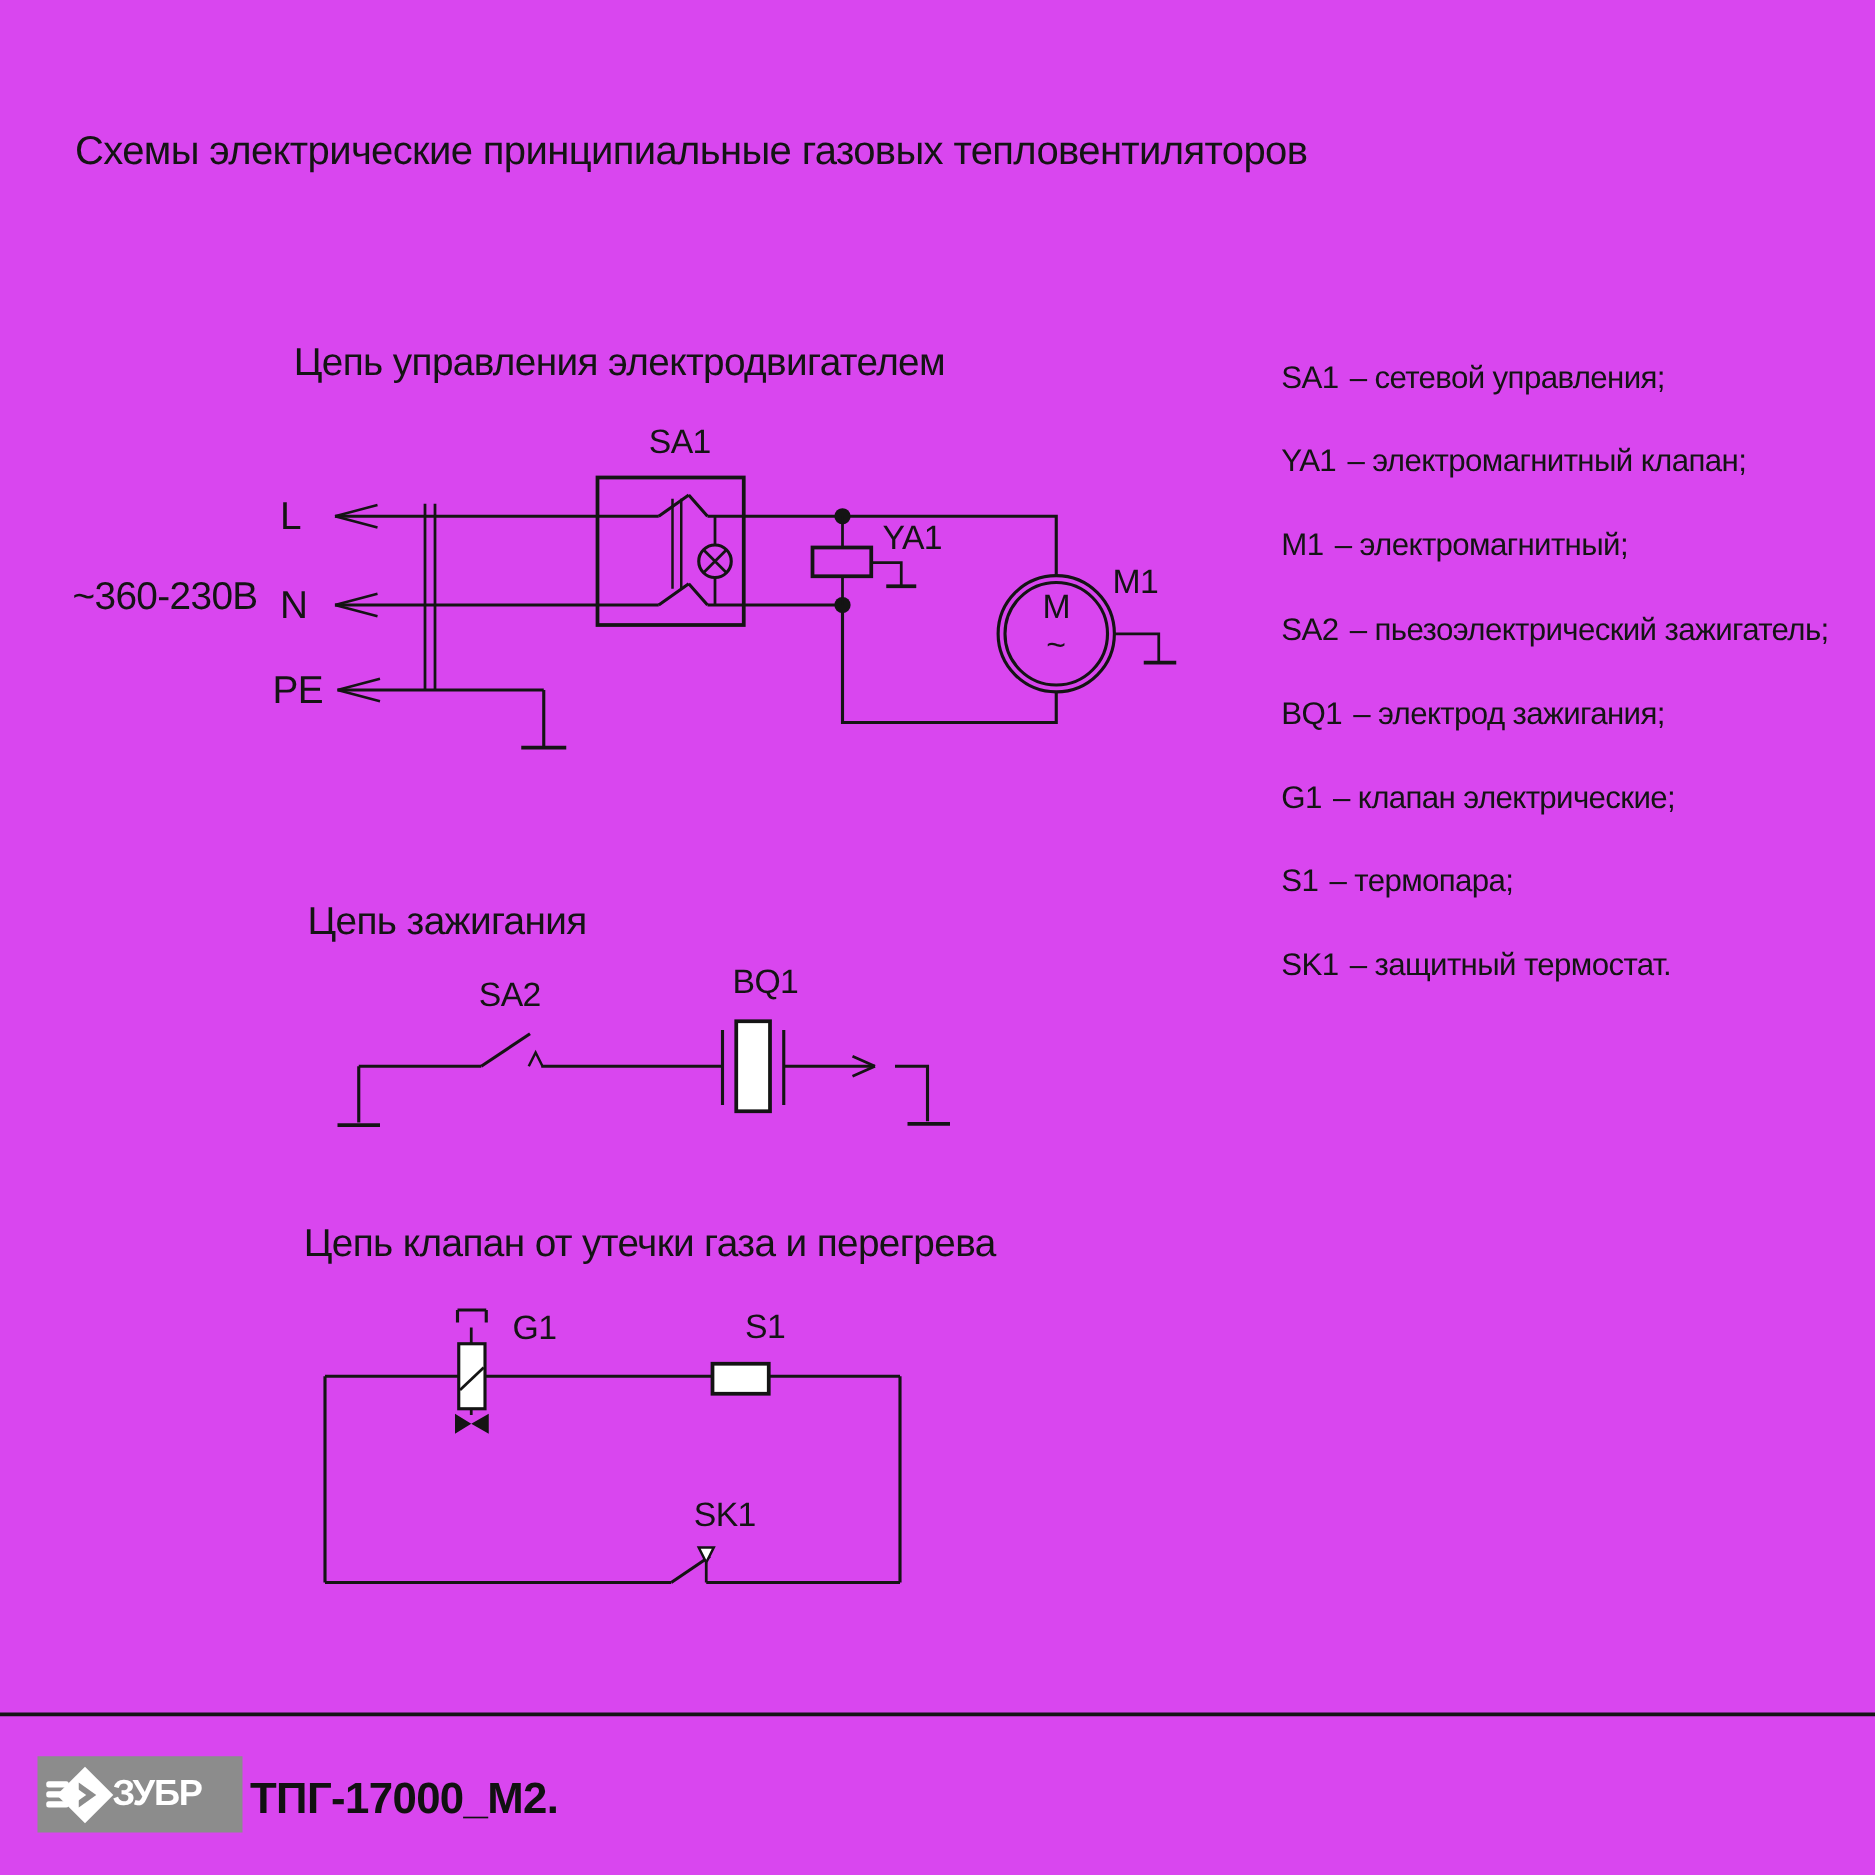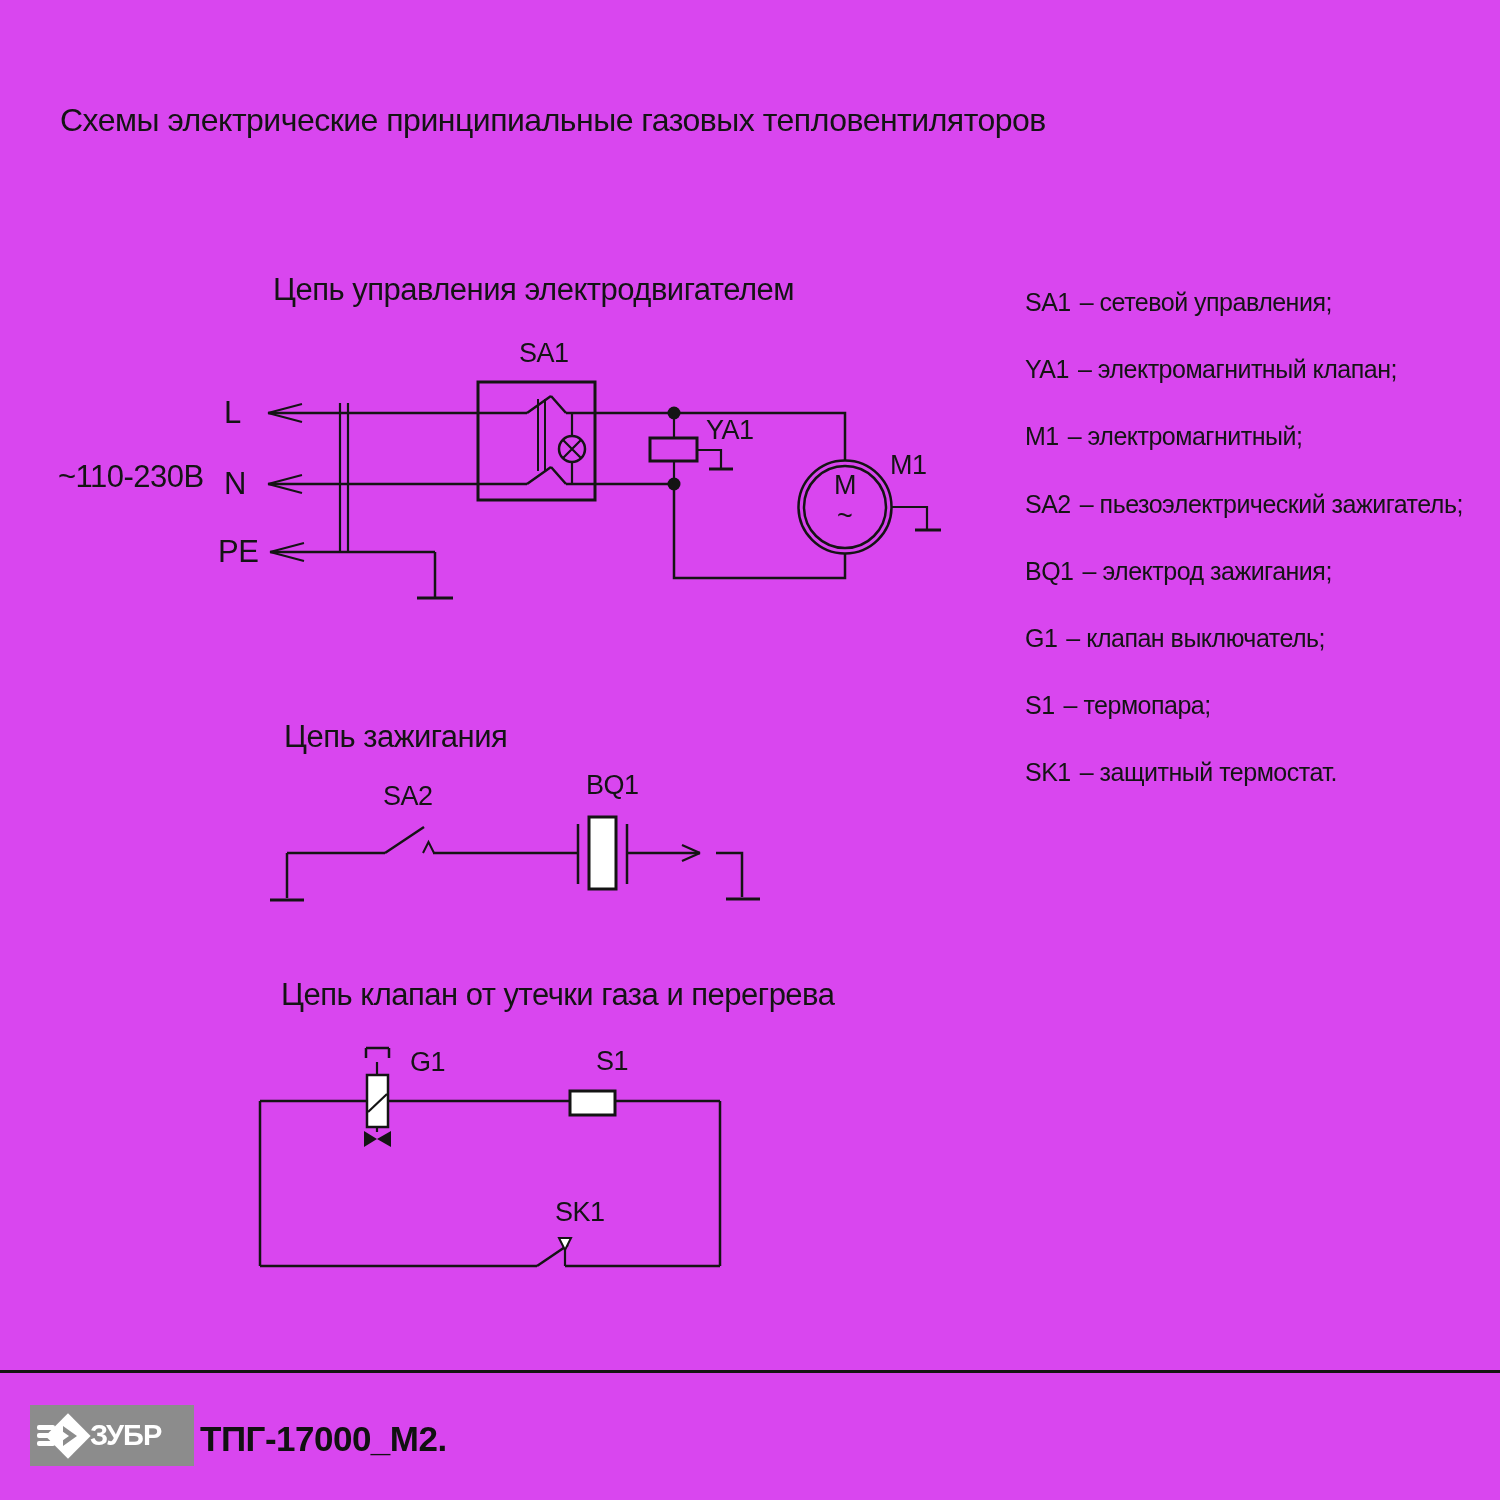--- a/index.html
+++ b/index.html
@@ -2,21 +2,21 @@
 <html><head>
 <meta charset="utf-8">
 <style>
   html,body{margin:0;padding:0;background:#ffffff;}
   .page{
     position:relative;width:1500px;height:1500px;background:#d946ef;
     font-family:"Liberation Sans",sans-serif;color:#141414;overflow:hidden;
   }
   .lbl{position:absolute;white-space:nowrap;color:#141414;letter-spacing:-0.5px;line-height:1.05;}
   .heading{font-size:32px;}
-  .circuit-title{font-size:31px;margin-left:38px;}
+  .circuit-title{font-size:31px;}
   .net-label{font-size:31px;}
   .comp-label{font-size:27px;}
   .motor-inner{font-size:27px;}
   svg.linework{position:absolute;left:0;top:0;}
   
   .legend-row{position:absolute;left:1025px;font-size:25px;letter-spacing:-0.5px;white-space:nowrap;}
   .legend-code{display:inline-block;}
   .legend-desc{display:inline-block;margin-left:9px;}
   
   .separator{position:absolute;left:0;top:1370px;width:1500px;height:3px;background:#141414;}
@@ -154,21 +154,21 @@
         <path d="M537,1266 L568,1245"></path>
         <path d="M559,1238 H571 L565,1250 Z" stroke-width="2" fill="#ffffff"></path>
         <path d="M565,1250 V1266" stroke-width="2.2"></path>
       </g>
     </g>
   </svg>
 
   <div class="lbl heading" style="left:60px;top:104px;">Схемы электрические принципиальные газовых тепловентиляторов</div>
 
   <div class="lbl circuit-title" style="left:235px;top:274px;">Цепь управления электродвигателем</div>
-  <div class="lbl net-label" style="left:58px;top:461px;">~110-230В</div>
+  <div class="lbl net-label" style="left:58px;top:461px;">~360-230В</div>
   <div class="lbl net-label" style="left:224px;top:397px;">L</div>
   <div class="lbl net-label" style="left:224px;top:468px;">N</div>
   <div class="lbl net-label" style="left:218px;top:536px;">PE</div>
   <div class="lbl comp-label" style="left:519px;top:339px;">SA1</div>
   <div class="lbl comp-label" style="left:706px;top:416px;">YA1</div>
   <div class="lbl comp-label" style="left:890px;top:451px;">M1</div>
   <div class="lbl motor-inner" style="left:834px;top:471px;">M</div>
   <div class="lbl motor-inner" style="left:837px;top:502px;">~</div>
 
   <div class="lbl circuit-title" style="left:246px;top:721px;">Цепь зажигания</div>
@@ -190,21 +190,21 @@
     <div class="legend-row" style="top:422px;">
       <span class="legend-code">M1</span><span class="legend-desc">– электромагнитный;</span>
     </div>
     <div class="legend-row" style="top:490px;">
       <span class="legend-code">SA2</span><span class="legend-desc">– пьезоэлектрический зажигатель;</span>
     </div>
     <div class="legend-row" style="top:557px;">
       <span class="legend-code">BQ1</span><span class="legend-desc">– электрод зажигания;</span>
     </div>
     <div class="legend-row" style="top:624px;">
-      <span class="legend-code">G1</span><span class="legend-desc">– клапан выключатель;</span>
+      <span class="legend-code">G1</span><span class="legend-desc">– клапан электрические;</span>
     </div>
     <div class="legend-row" style="top:691px;">
       <span class="legend-code">S1</span><span class="legend-desc">– термопара;</span>
     </div>
     <div class="legend-row" style="top:758px;">
       <span class="legend-code">SK1</span><span class="legend-desc">– защитный термостат.</span>
     </div>
   </div>
 
   <div class="separator"></div>

